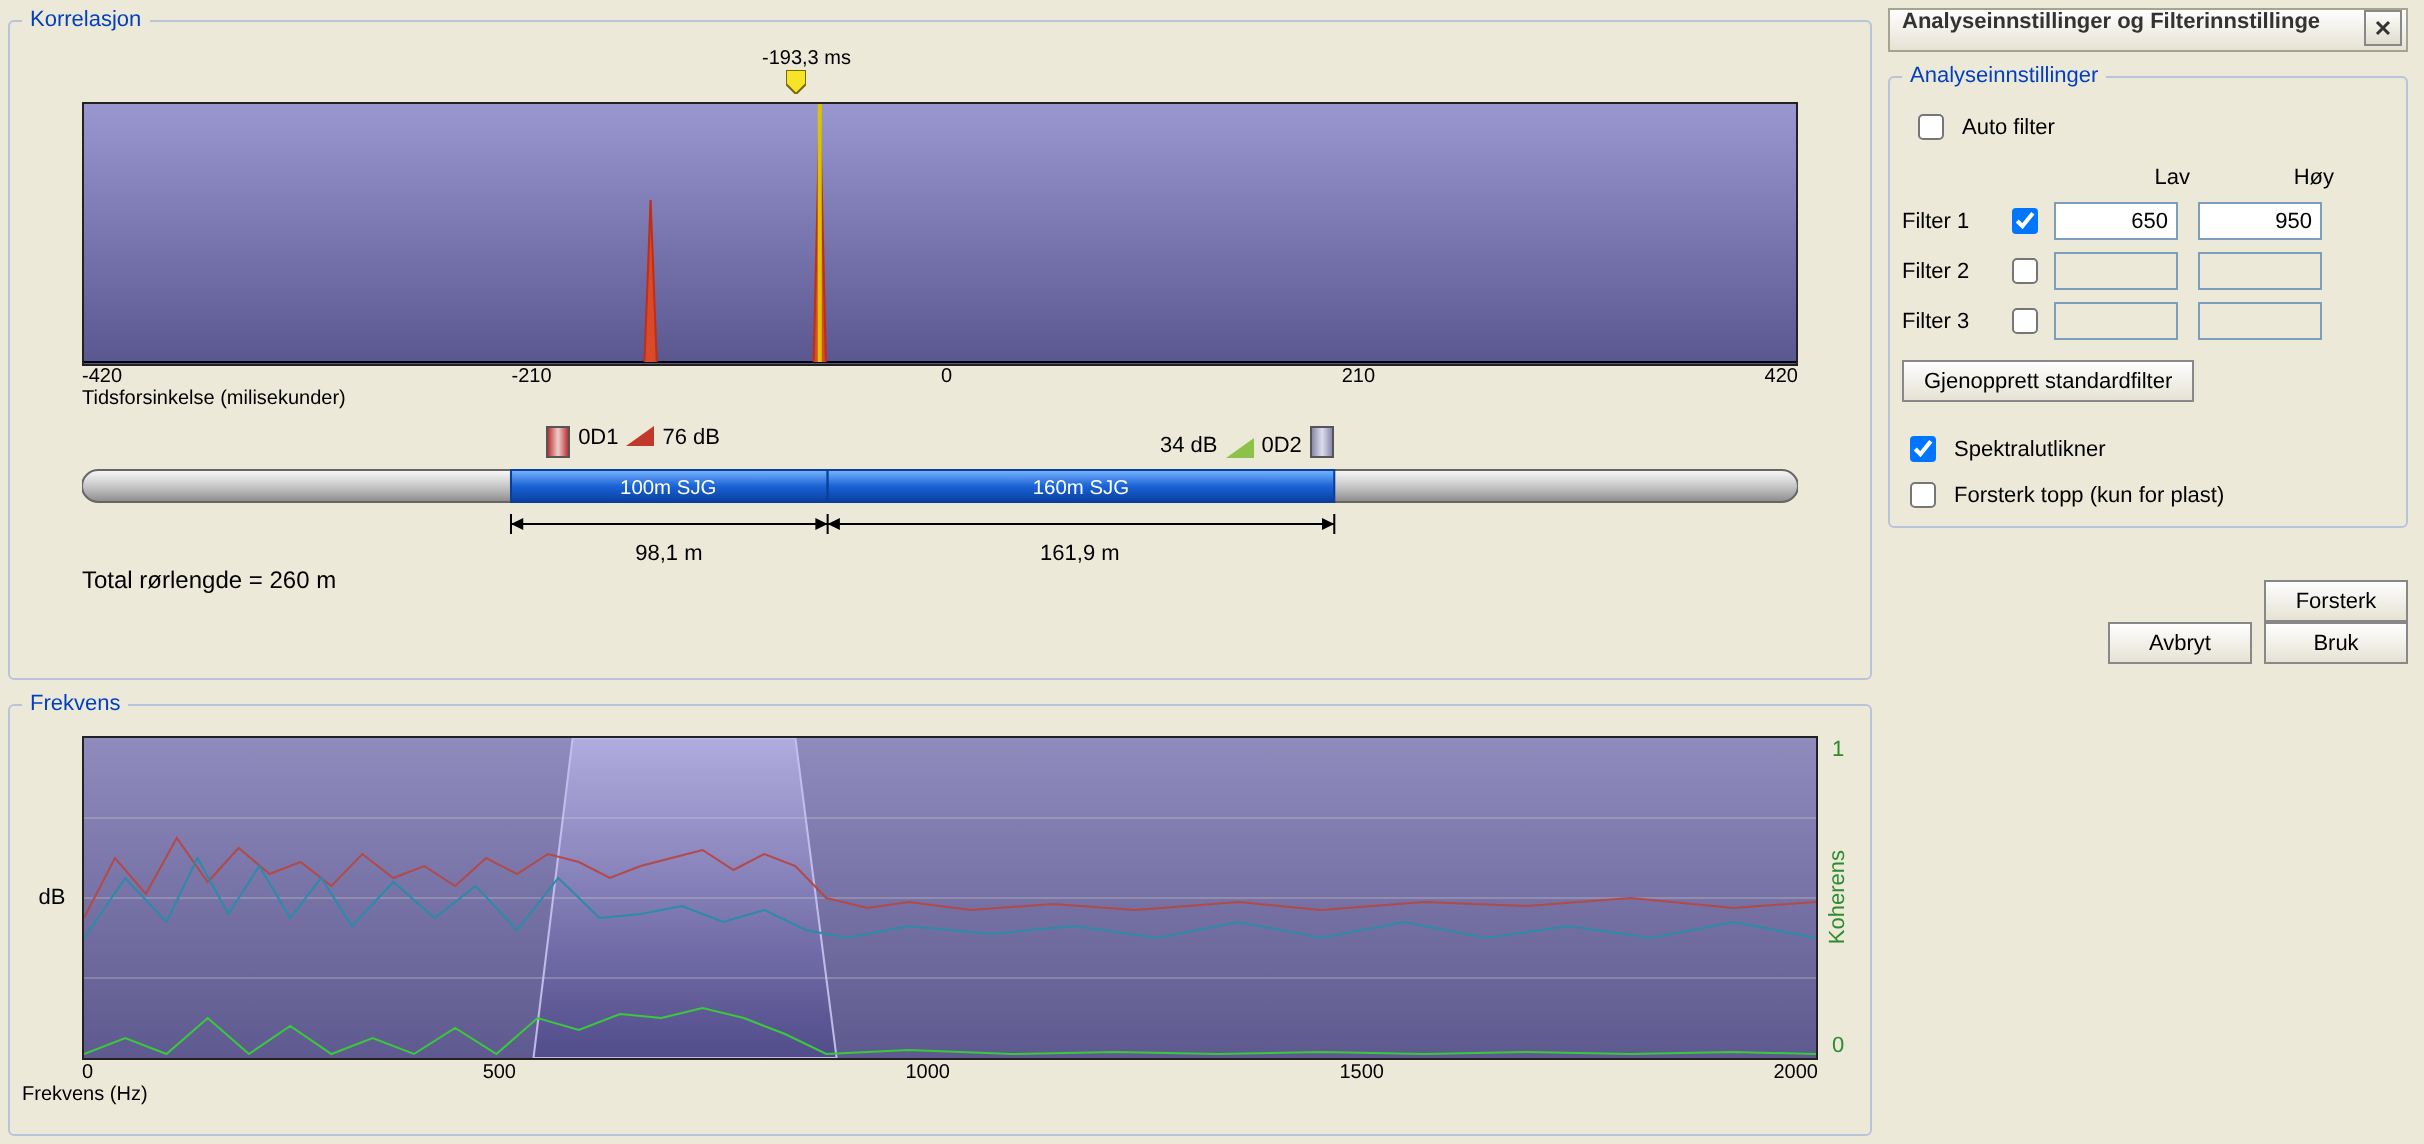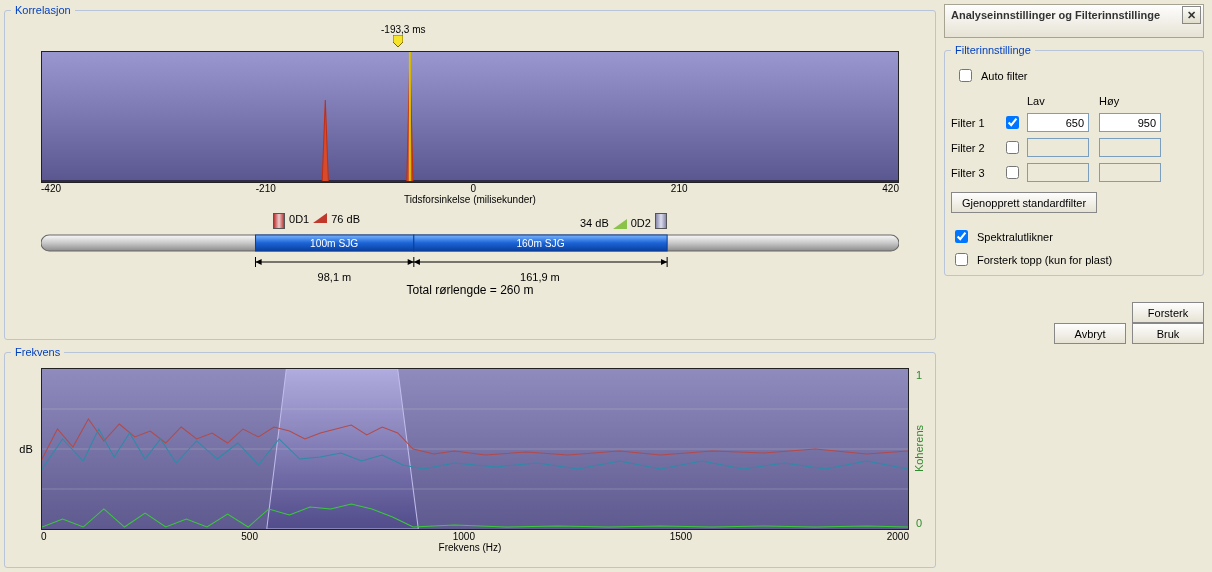--- a/index.html
+++ b/index.html
@@ -1,31 +1,31 @@
 <!DOCTYPE html>
 <html><head>
 <meta charset="utf-8">
 <style>
 html,body{margin:0;padding:0;width:1212px;height:572px;font-family:Tahoma,Arial,sans-serif;font-size:11px;background:#ece9d8;overflow:hidden}
 .main{display:flex;width:100%;height:100%}
 .left{flex:0 0 940px;padding:4px;box-sizing:border-box;display:flex;flex-direction:column;gap:6px}
 .right{flex:0 0 268px;background:#ece9d8;padding:4px;box-sizing:border-box}
 fieldset{border:1px solid #b8c4d8;border-radius:3px;background:#ece9d8;margin:0;padding:8px 6px 6px 6px;position:relative}
 legend{color:#003fbf;padding:0 4px;font-size:11px}
-.titlebar{background:linear-gradient(#fefefe,#e6e2d4);border:1px solid #a6a393;height:20px;display:flex;align-items:center;justify-content:space-between;padding:0 2px 12px 6px;font-weight:bold;color:#333}
+.titlebar{background:linear-gradient(#fefefe,#e6e2d4);border:1px solid #a6a393;height:20px;display:flex;justify-content:space-between;padding:0 2px 0 6px;font-weight:bold;color:#333}
 .closebtn{width:17px;height:16px;border:1px solid #888;background:linear-gradient(#fdfdfb,#e0ddcc);display:flex;align-items:center;justify-content:center;font-family:Arial;font-size:11px;cursor:pointer}
 .chart{background:#7a78b3;border:1px solid #222;position:relative}
 .axis-text{font-size:10px;color:#000}
-.center{text-align:center}
+.center{}
 .btn{background:linear-gradient(#fefefe,#e6e2d4);border:1px solid #888;border-radius:0;height:21px;padding:0 10px;font-size:11px;cursor:pointer;min-width:72px}
 input[type=text]{height:17px;border:1px solid #7b9ebd;font-size:11px;text-align:right;padding:0 4px;width:52px;background:#fff}
 input.disabled{background:#ece9d8}
 label.ck{display:flex;align-items:center;gap:6px;font-size:11px;cursor:pointer}
 .grid{display:grid;grid-template-columns:46px 22px 68px 68px;row-gap:6px;column-gap:4px;align-items:center;font-size:11px}
-.grid .hdr{text-align:left}
+.grid .hdr{text-align:right}
 svg{display:block}
 </style>
 </head>
 <body>
 
 <div class="main">
 
   <div class="left">
 
     <fieldset style="flex:0 0 320px">
@@ -180,21 +180,21 @@
     </fieldset>
   </div>
 
   <div class="right">
     <div class="titlebar">
       <span>Analyseinnstillinger og Filterinnstillinge</span>
       <div class="closebtn">✕</div>
     </div>
 
     <fieldset style="margin-top:6px">
-      <legend>Filterinnstillinge</legend>
+      <legend>Analyseinnstillinger</legend>
 
       <label class="ck" style="margin:2px 0 10px 4px">
         <input type="checkbox" style="">
         <span>Auto filter</span>
       </label>
 
       <div class="grid">
         <span></span>
           <span></span>
         <span class="hdr">Lav</span>

